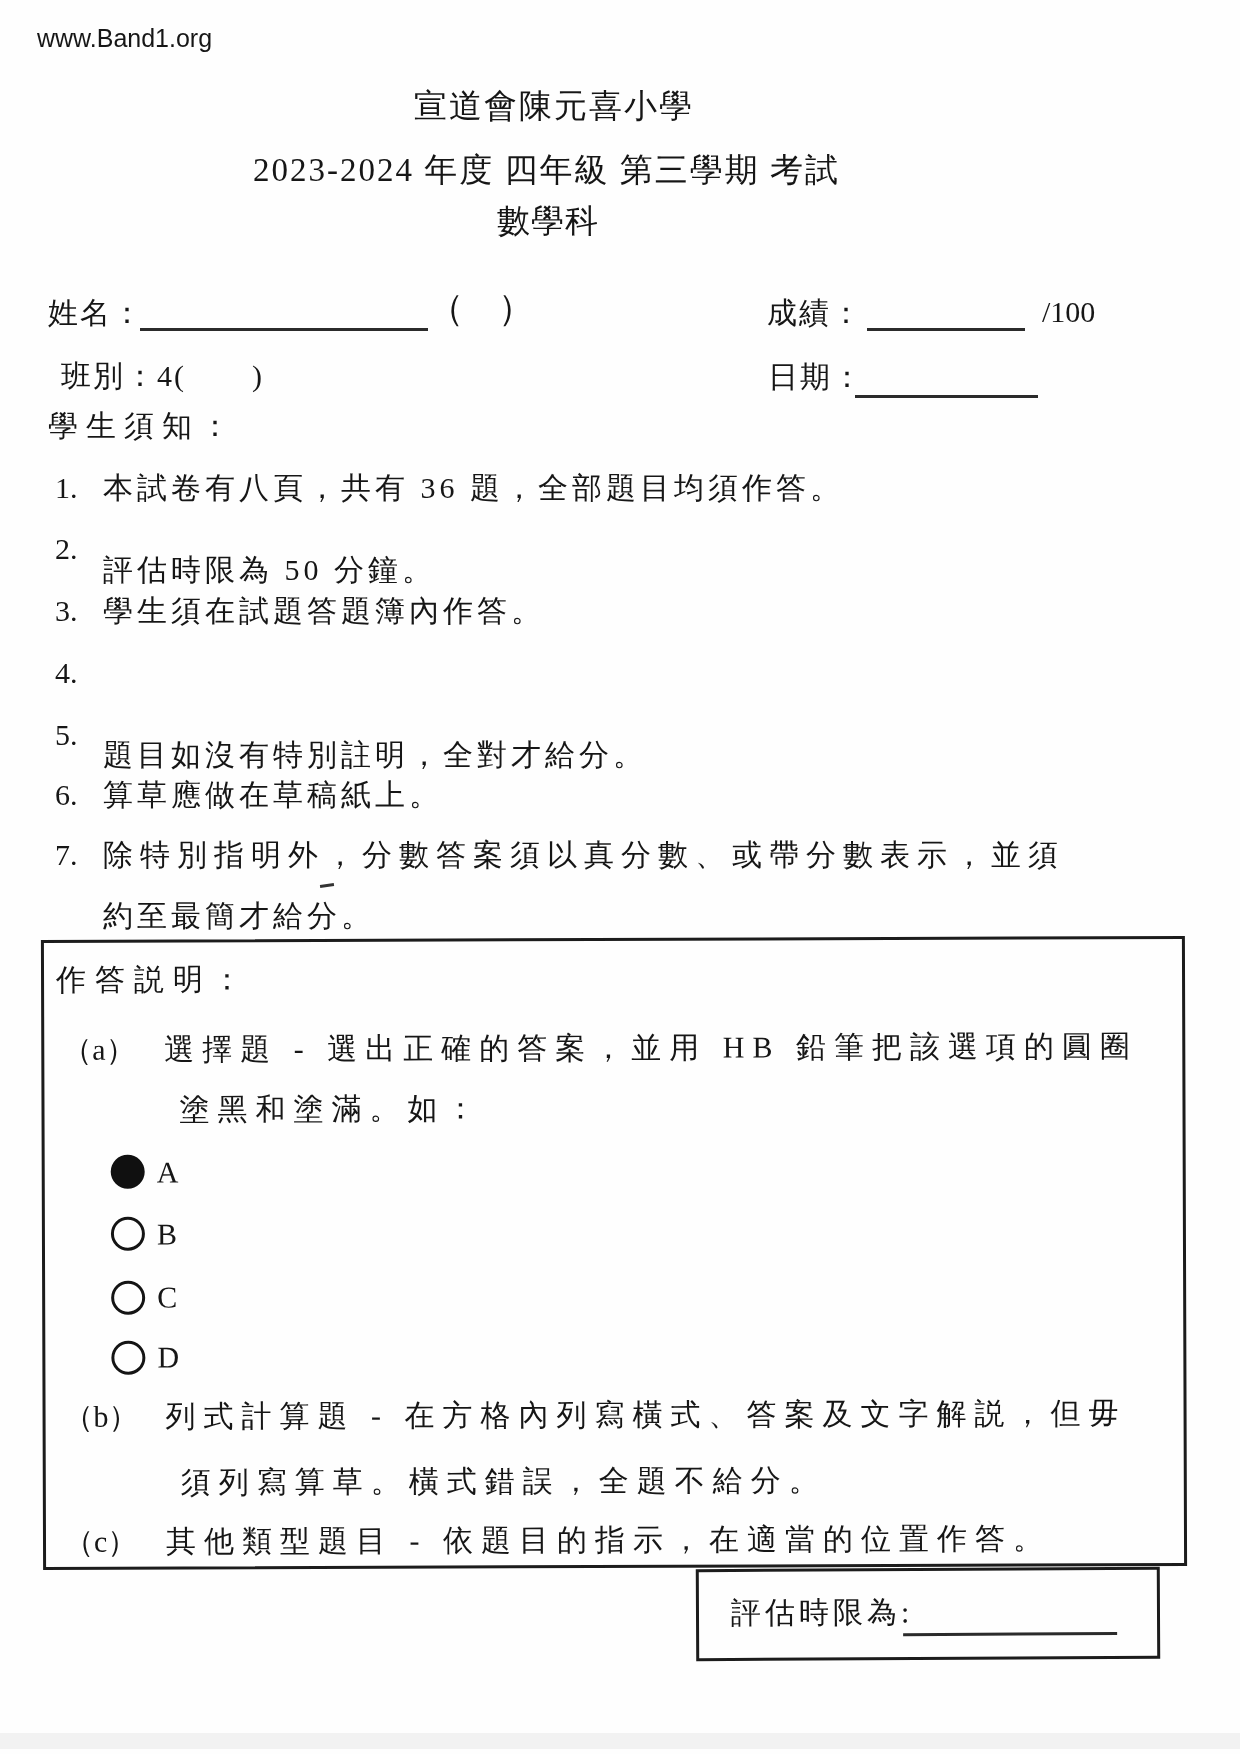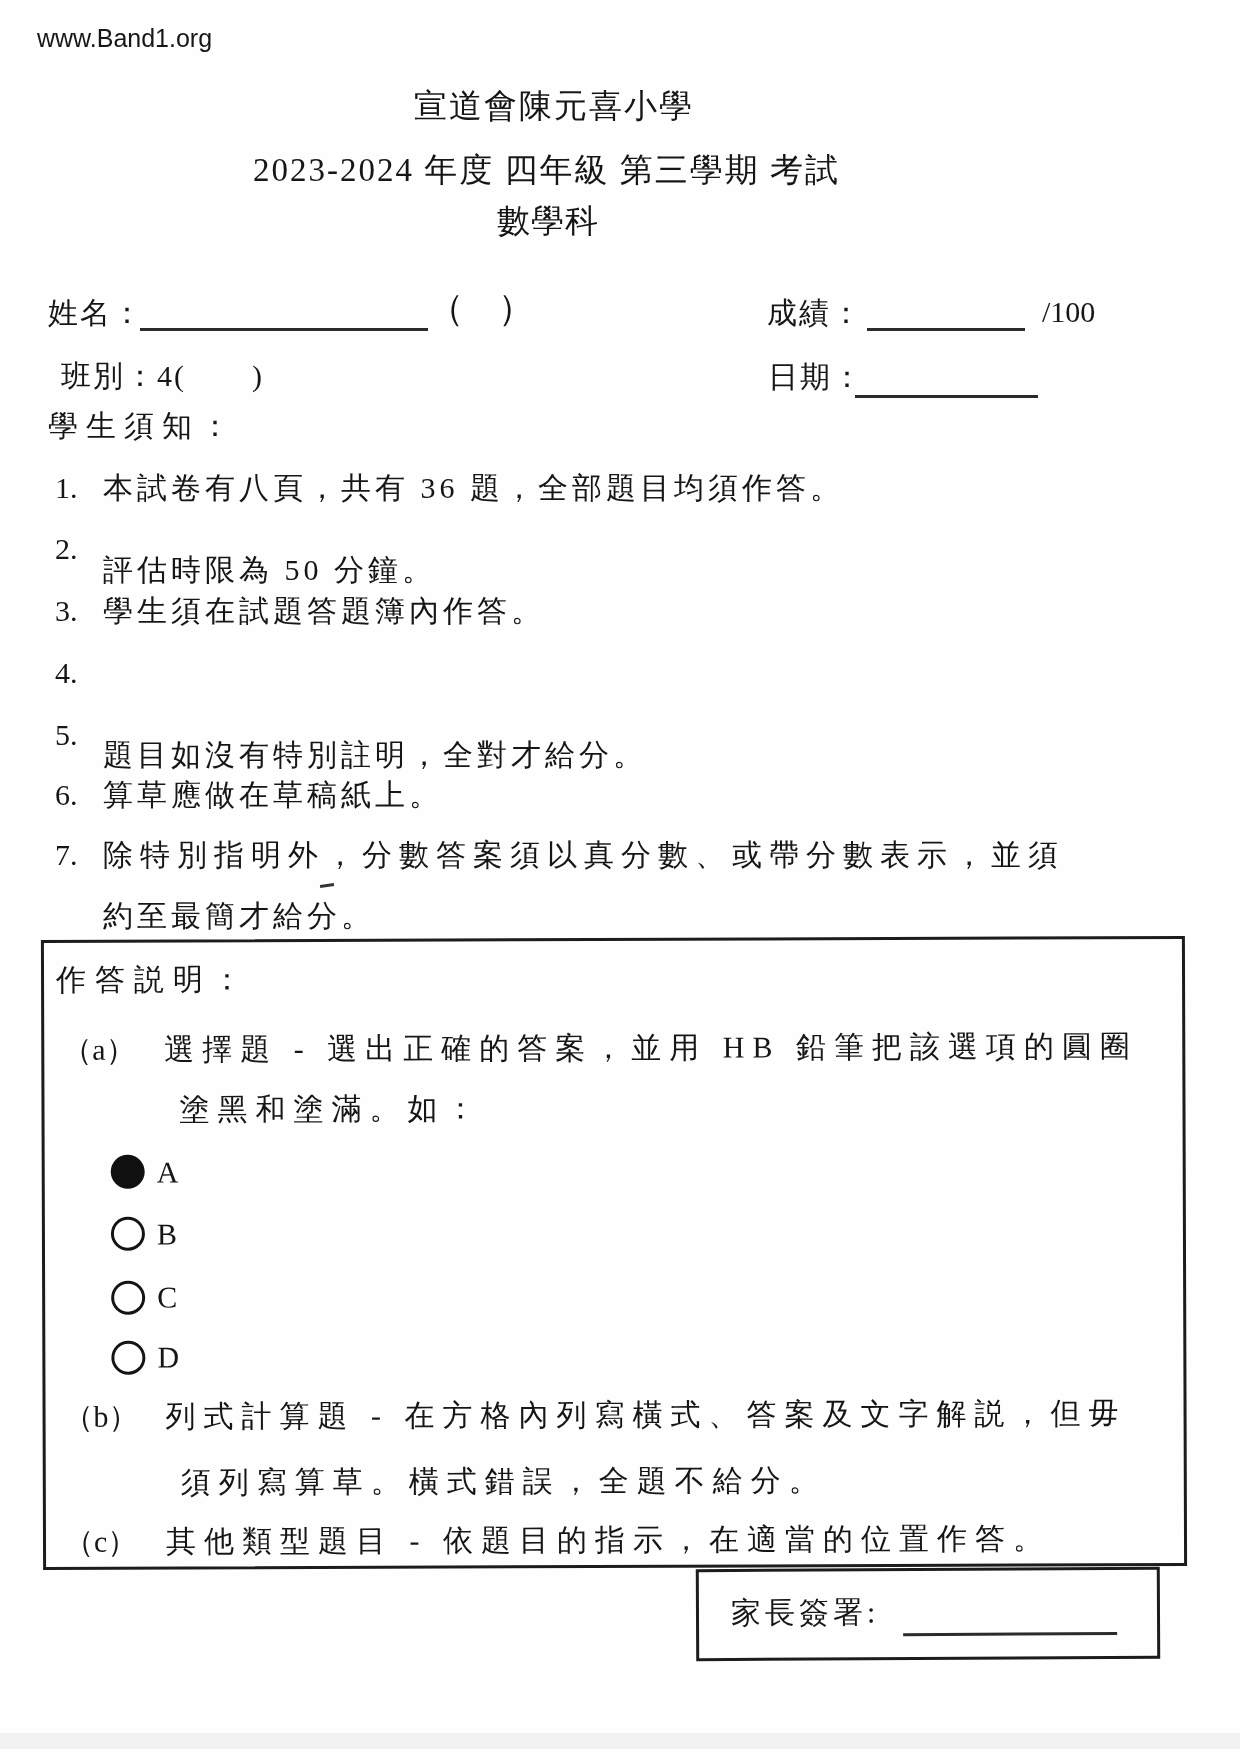--- a/index.html
+++ b/index.html
@@ -97,19 +97,19 @@
 
     <div class="abs cjk t30" style="left:18px;top:455px;">（b）</div>
     <div class="abs cjk t30 ls8" style="left:120px;top:455px;">列式計算題 - 在方格內列寫橫式、答案及文字解説，但毋</div>
     <div class="abs cjk t30 ls8" style="left:135px;top:521px;">須列寫算草。橫式錯誤，全題不給分。</div>
 
     <div class="abs cjk t30" style="left:18px;top:580px;">（c）</div>
     <div class="abs cjk t30 ls8" style="left:120px;top:580px;">其他類型題目 - 依題目的指示，在適當的位置作答。</div>
   </div>
 
   <div class="box" style="left:696px;top:1568px;width:458px;height:86px;transform:rotate(-0.3deg);">
-    <div class="abs cjk t30 ls4" style="left:32px;top:22px;">家長簽署:</div>
+    <div class="abs cjk t30 ls4" style="left:32px;top:22px;">評估時限為:</div>
     <div class="blank" style="left:204px;top:62px;width:214px;"></div>
   </div>
 
   <div class="graybar" style="top:1733px;height:16px;"></div>
 
 </div>
 
 </body></html>

